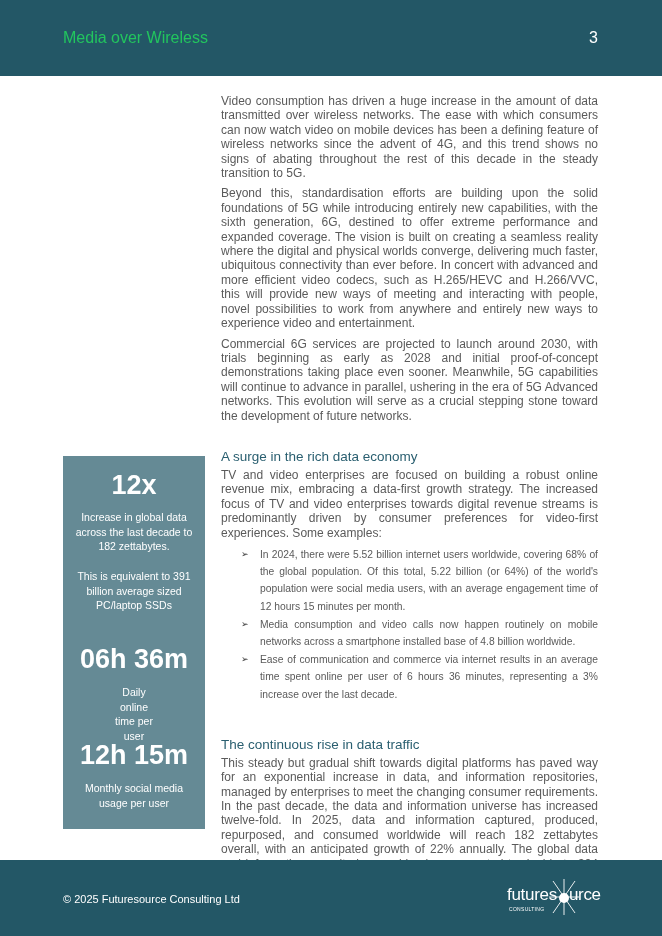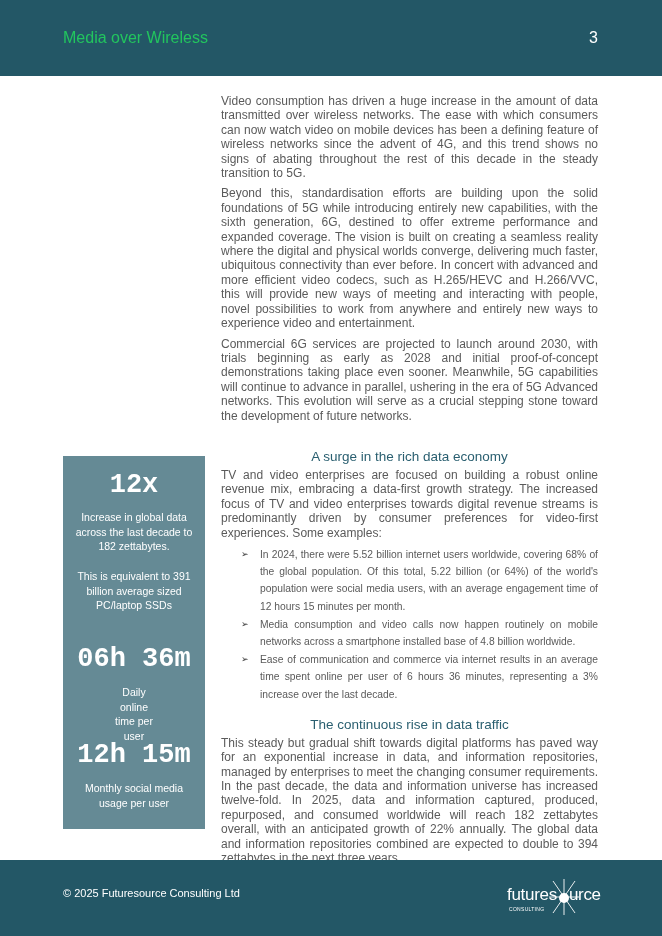--- a/index.html
+++ b/index.html
@@ -5,41 +5,41 @@
   html, body { margin:0; padding:0; }
   body { width:662px; height:936px; background:#ffffff; position:relative; overflow:hidden;
          font-family:"Liberation Sans", sans-serif; color:#555; }
   .header { position:absolute; left:0; top:0; width:662px; height:76px; background:#235766; }
   .header .title { position:absolute; left:63px; top:29px; color:#22c55e; font-size:16px; }
   .header .page-num { position:absolute; right:64px; top:29px; color:#fff; font-size:16px; }
 
   .main { position:absolute; left:221px; top:94px; width:377px; }
   h2 { color:#2a5f70; font-weight:normal; margin:0; }
   h2.h-intro { font-size:15.5px; margin-bottom:6px; }
-  h2.h-sec { font-size:13.5px; margin-top:26px; margin-bottom:4px;text-align:center; }
+  h2.h-sec { font-size:13.5px; margin-top:26px; margin-bottom:4px; }
   p { margin:0 0 6px 0; font-size:12px; line-height:14.4px; text-align:justify; color:#5a5a5a; }
   ul.bullets { list-style:none; margin:6px 0 0 0; padding:0 0 0 20px; }
   ul.bullets li { position:relative; padding-left:19px; font-size:10.3px; line-height:17.2px;
                   text-align:justify; color:#5a5a5a; margin-bottom:1px; }
   ul.bullets li .arrow { position:absolute; left:0; top:0; font-size:9px; color:#333; }
 
   .stats { position:absolute; left:63px; top:456px; width:142px; height:373px; background:#658a95;
            color:#fff; text-align:center; }
-  .stat-big { font-weight:bold; font-size:27px; line-height:30px;font-family:Liberation Mono, monospace; }
+  .stat-big { font-weight:bold; font-size:27px; line-height:30px; }
   .stat-txt { font-size:10.5px; line-height:14.5px; }
   .s1 { position:absolute; top:14px; left:0; width:100%; }
   .s1b { position:absolute; top:54px; left:0; width:100%; }
   .s1c { position:absolute; top:113px; left:0; width:100%; }
   .s2 { position:absolute; top:188px; left:0; width:100%; }
   .s2b { position:absolute; top:229px; left:0; width:100%; }
   .s3 { position:absolute; top:284px; left:0; width:100%; }
   .s3b { position:absolute; top:325px; left:0; width:100%; }
 
   .footer { position:absolute; left:0; top:860px; width:662px; height:76px; background:#235766; }
-  .footer .copy { position:absolute; left:63px; top:27px; color:#fff; font-size:11px; }
+  .footer .copy { position:absolute; left:63px; top:33px; color:#fff; font-size:11px; }
   .logo { position:absolute; left:507px; top:21px; width:95px; height:36px; color:#fff; }
   .logo .word { position:absolute; left:0; top:4px; font-size:17px; letter-spacing:-0.3px; }
   .logo .sub { position:absolute; left:2px; top:25px; font-size:5px; letter-spacing:0.3px; }
   .logo svg { position:absolute; left:42px; top:-2px; }
 </style>
 </head>
 <body>
 
 <div class="header">
   <div class="title">Media over Wireless</div>
@@ -70,21 +70,21 @@
   <p>Commercial 6G services are projected to launch around 2030, with trials beginning as early as 2028 and initial proof-of-concept demonstrations taking place even sooner.  Meanwhile, 5G capabilities will continue to advance in parallel, ushering in the era of 5G Advanced networks. This evolution will serve as a crucial stepping stone toward the development of future networks.</p>
 
   <h2 class="h-sec">A surge in the rich data economy</h2>
   <p>TV and video enterprises are focused on building a robust online revenue mix, embracing a data-first growth strategy. The increased focus of TV and video enterprises towards digital revenue streams is predominantly driven by consumer preferences for video-first experiences.  Some examples:</p>
   <ul class="bullets">
     <li><span class="arrow">➢</span><span>In 2024, there were 5.52 billion internet users worldwide, covering 68% of the global population.  Of this total, 5.22 billion (or 64%) of the world's population were social media users, with an average engagement time of 12 hours 15 minutes per month.</span></li>
     <li><span class="arrow">➢</span><span>Media consumption and video calls now happen routinely on mobile networks across a smartphone installed base of 4.8 billion worldwide.</span></li>
     <li><span class="arrow">➢</span><span>Ease of communication and commerce via internet results in an average time spent online per user of 6 hours 36 minutes, representing a 3% increase over the last decade.</span></li>
   </ul>
 
-  <h2 class="h-sec" style="margin-top:14px">The continuous rise in data traffic</h2>
+  <h2 class="h-sec" style="margin-top:34px">The continuous rise in data traffic</h2>
   <p>This steady but gradual shift towards digital platforms has paved way for an exponential increase in data, and information repositories, managed by enterprises to meet the changing consumer requirements.  In the past decade, the data and information universe has increased twelve-fold.  In 2025, data and information captured, produced, repurposed, and consumed worldwide will reach 182 zettabytes overall, with an anticipated growth of 22% annually.  The global data and information repositories combined are expected to double to 394 zettabytes in the next three years.</p>
 </div>
 
 <div class="footer">
   <div class="copy">© 2025 Futuresource Consulting Ltd</div>
   <div class="logo">
     <span class="word"><span>futures</span><span style="display:inline-block;width:12px"></span><span>urce</span></span>
     <span class="sub">CONSULTING</span>
     <svg width="30" height="36" viewBox="0 0 30 36">
       <g stroke="#ffffff" stroke-width="0.9">

